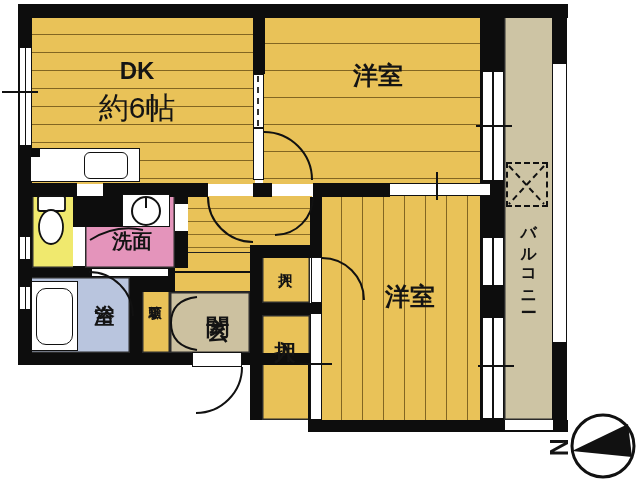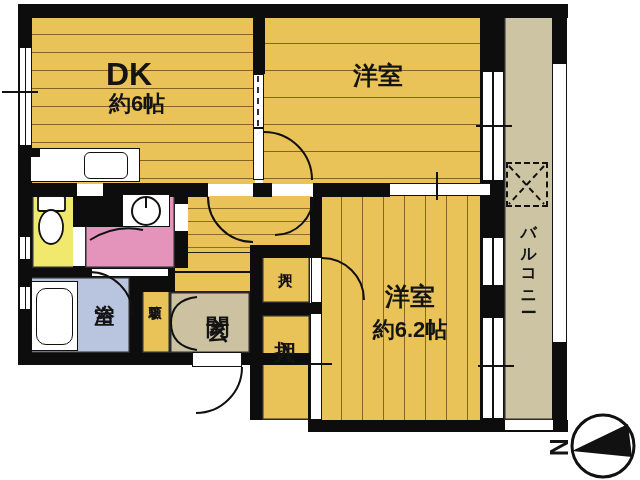--- a/index.html
+++ b/index.html
@@ -128,28 +128,28 @@
     <g>
       <circle cx="146" cy="211" r="14" fill="#fff" stroke="#111" stroke-width="2"></circle>
       <line x1="146" y1="198" x2="146" y2="208" stroke="#111" stroke-width="2"></line>
     </g>
     <g>
       <circle cx="603" cy="446" r="31" fill="#fff" stroke="#111" stroke-width="3"></circle>
       <polygon points="572,451 628,424 632,457" fill="#111"></polygon>
     </g>
   </svg>
 
-  <div class="lbl" style="left:84px;top:58px;width:90px;font-size:32px;font-weight:600;">DK</div>
-  <div class="lbl" style="left:82px;top:92px;width:110px;font-size:22px;font-weight:700;">約6帖</div>
+  <div class="lbl" style="left:92px;top:58px;width:90px;font-size:24px;font-weight:600;">DK</div>
+  <div class="lbl" style="left:82px;top:92px;width:110px;font-size:30px;font-weight:400;">約6帖</div>
 
   <div class="lbl" style="left:330px;top:62px;width:96px;font-size:25px;font-weight:600;">洋室</div>
 
   <div class="lbl" style="left:362px;top:283px;width:96px;font-size:25px;font-weight:600;">洋室</div>
-  <div class="lbl" style="left:358px;top:318px;width:104px;font-size:22px;font-weight:600;">約6.2帖</div>
 
+  <div class="lbl" style="left:101px;top:231px;width:62px;font-size:20px;font-weight:600;">洗面</div>
   <div class="lbl vt" style="left:94px;top:289px;font-size:20px;font-weight:600;">浴室</div>
   <div class="lbl vt" style="left:206px;top:298px;font-size:23px;font-weight:600;">玄関</div>
   <div class="lbl vt" style="left:148px;top:296px;font-size:13px;font-weight:600;">下駄箱</div>
   <div class="lbl vt" style="left:278px;top:262px;font-size:14px;font-weight:600;">押入</div>
   <div class="lbl vt" style="left:274px;top:324px;font-size:21px;font-weight:600;">押入</div>
   <div class="lbl vt" style="left:520px;top:214px;font-size:16px;font-weight:600;letter-spacing:4px;">バルコニー</div>
 
   <div class="lbl" id="compassN" style="left:544px;top:434px;width:30px;font-size:25px;">N</div>
 
 </div>

